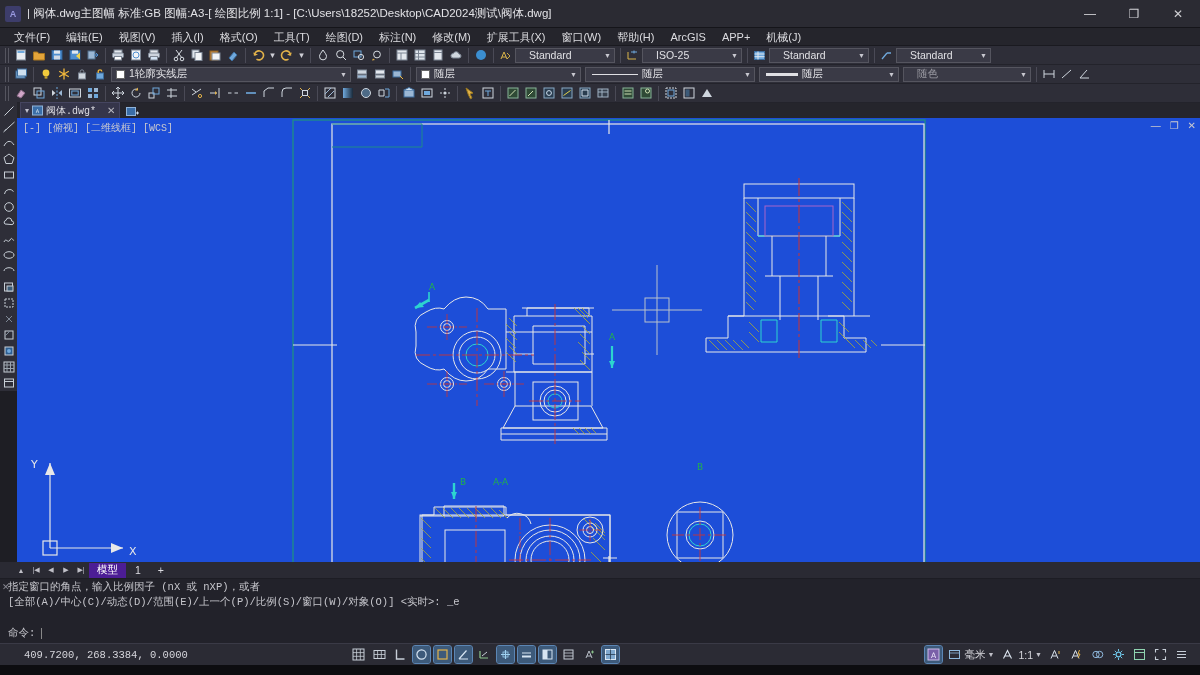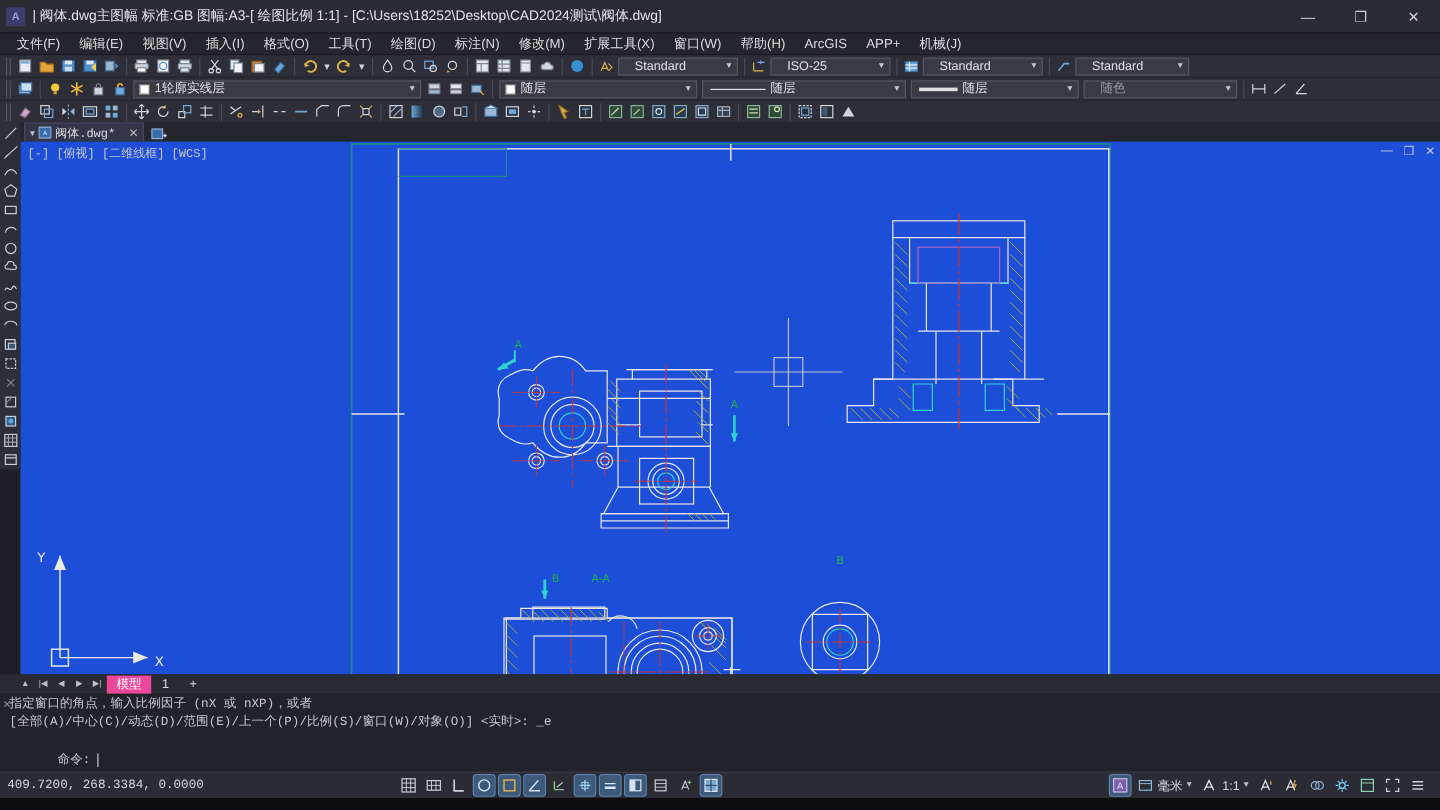--- a/index.html
+++ b/index.html
@@ -136,57 +136,57 @@
     gap: 1px; border-bottom: 1px solid #1d1d24;
   }
   .nav-btn {
     width: 14px; height: 15px; display: flex; align-items: center;
     justify-content: center; color: #c0c0c8; font-size: 7px;
   }
   .mtab {
     height: 15px; padding: 0 8px; display: flex; align-items: center;
     font-size: 10.5px; color: #dcdce2;
   }
-  .mtab.active { background: #ec4899; color: #fff; }
+  .mtab.active { background: #4c1d95; color: #fff; }
 
   
   .cmdarea {
     position: absolute; left: 0; top: 579px; width: 1200px; height: 64px;
     background: #22222a;
   }
   .cmd-hist {
     padding: 2px 0 0 8px;
     font-family: "Liberation Mono", monospace;
     font-size: 10.5px; line-height: 13px; color: #c6c6cc;
     white-space: pre;
   }
   .cmd-input-row {
     position: absolute; left: 0; bottom: 3px; width: 1200px;
     display: flex; align-items: center; padding-left: 8px;
     font-family: "Liberation Mono", monospace; font-size: 10.5px;
   }
-  .cmd-prompt { color: #c6c6cc; margin-left: 40px; }
+  .cmd-prompt { color: #c6c6cc; }
   .cmd-caret {
     width: 1px; height: 11px; background: #d8d8dc; margin-left: 6px;
     border-left: 1px solid #888;
   }
   .cmd-x {
     position: absolute; left: 2px; top: 3px;
     color: #8a8a94; font-size: 9px;
   }
 
   
   .statusbar {
     position: absolute; left: 0; top: 643px; width: 1200px; height: 22px;
     background: #2b2b34; display: flex; align-items: center;
     border-top: 1px solid #3a3a46;
   }
   .coords {
     font-family: "Liberation Mono", monospace; font-size: 10.5px;
-    color: #d6d6dc; padding-left: 6px; white-space: nowrap;
+    color: #d6d6dc; padding-left: 24px; white-space: nowrap;
   }
   .sicon {
     width: 17px; height: 17px; margin: 0 2px;
     display: flex; align-items: center; justify-content: center;
     border-radius: 2px; flex: none;
   }
   .sicon.on { background: #3d5a7a; outline: 1px solid #5b86b5; }
   .stext { font-size: 10.5px; color: #d6d6dc; white-space: nowrap; }
   .sarrow { font-size: 7px; color: #c0c0c8; margin: 0 3px 0 2px; }
   .bottom-strip {

